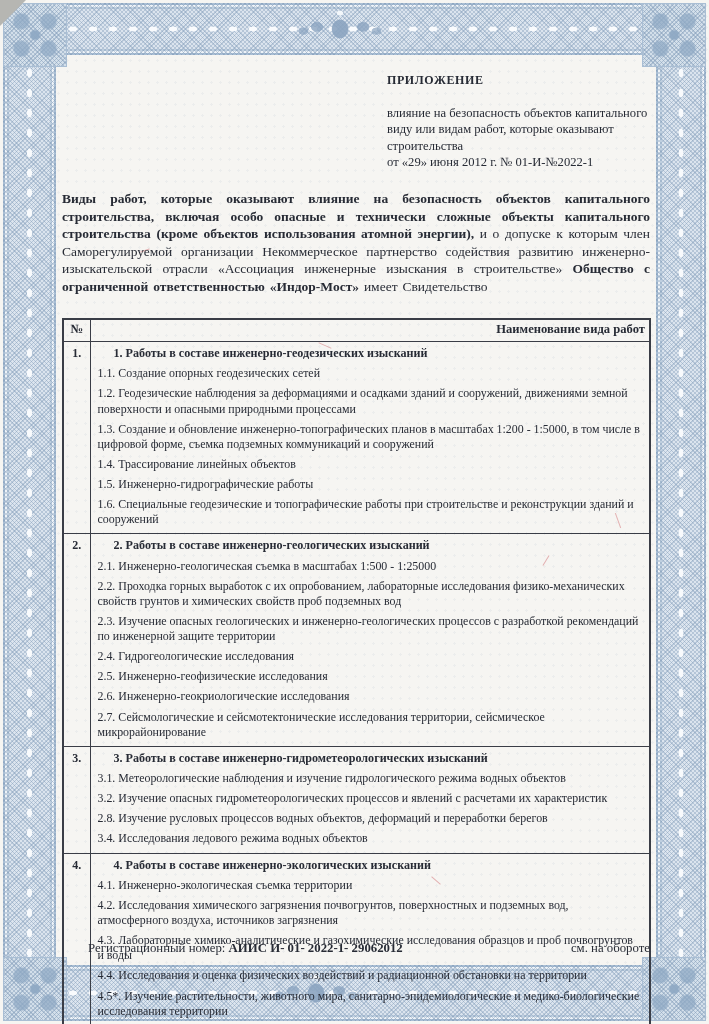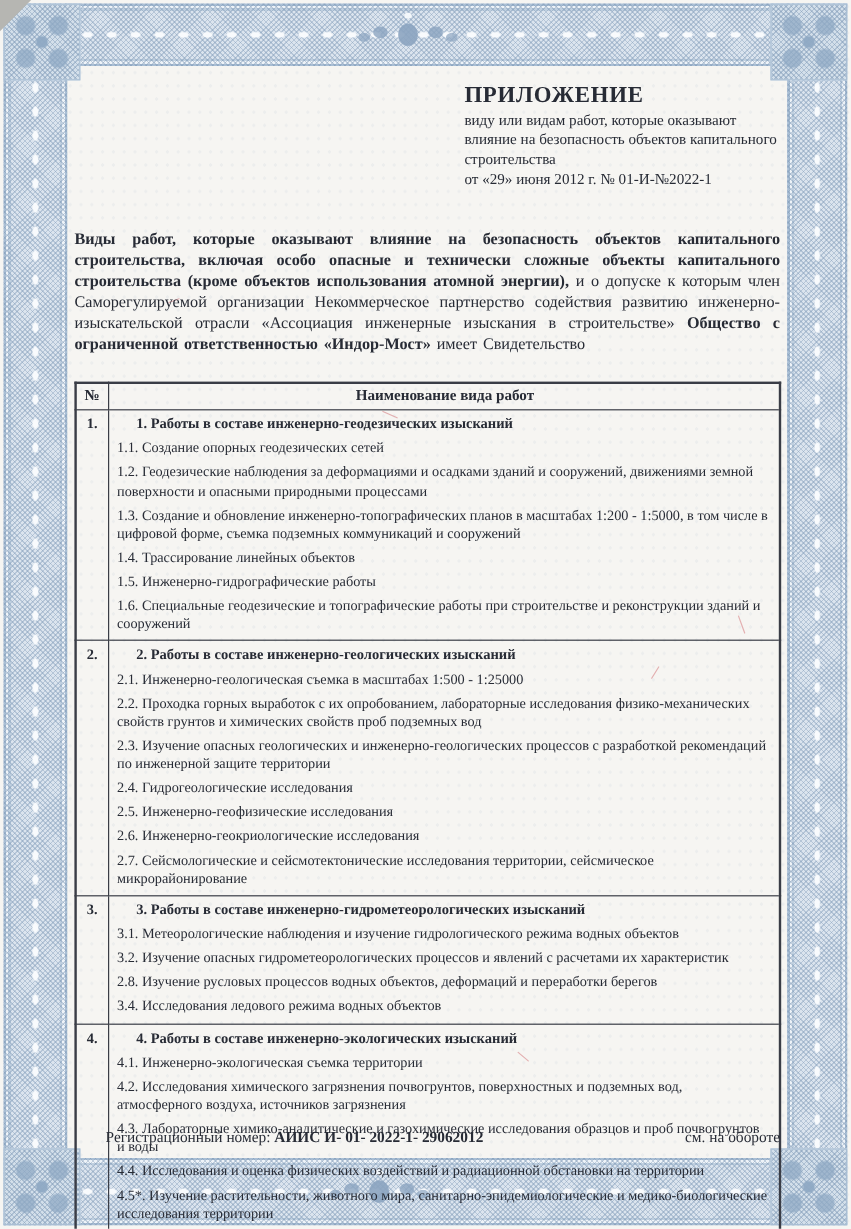--- a/index.html
+++ b/index.html
@@ -79,38 +79,38 @@
   .f2{width:12px;height:1px;left:540px;top:560px;transform:rotate(-58deg);}
   .f3{width:16px;height:1px;left:610px;top:520px;transform:rotate(70deg);}
   .f4{width:10px;height:1px;left:140px;top:250px;transform:rotate(-20deg);}
   .f5{width:12px;height:1px;left:430px;top:880px;transform:rotate(40deg);}
 
   
   .hdr{
     position:absolute;left:387px;top:72px;width:268px;
     font-size:12.6px;line-height:16.2px;
   }
-  .hdr .title{font-weight:bold;font-size:19px;letter-spacing:.6px;margin-bottom:4px;}
+  .hdr .title{font-weight:bold;font-size:12px;letter-spacing:.6px;margin-bottom:17px;}
   .intro{
     position:absolute;left:62px;top:190px;width:588px;
     font-size:13.5px;line-height:17.5px;text-align:justify;
     word-spacing:1.5px;
   }
   .intro .b{font-weight:bold;}
   table.works{
     position:absolute;left:62px;top:318px;width:589px;
     border-collapse:collapse;table-layout:fixed;
     font-size:11.9px;line-height:1.27;
   }
   table.works th,table.works td{
     border:1px solid #3a3d46;vertical-align:top;
   }
   table.works{border:2px solid #3a3d46;}
   col.c-no{width:27px;}
-  th.h-no,th.h-name{font-weight:bold;text-align:center;font-size:12.6px;padding:2px 4px 3px 6px;}
+  th.h-no,th.h-name{font-weight:bold;text-align:right;font-size:12.6px;padding:2px 4px 3px 6px;}
   th.h-no{text-align:center;padding-left:2px;padding-right:2px;}
   td.no-cell{text-align:center;font-weight:bold;padding-top:4px;font-size:12px;}
   td.content-cell{padding:3px 8px 6px 7px;}
   .sec-title{font-weight:bold;font-size:12.1px;margin:1px 16px 2px;}
   .sec-item{margin-top:5px;}
   .footer{
     position:absolute;left:88px;top:941px;width:562px;font-size:12.8px;
   }
   .footer .reg-label{}
   .footer .reg-num{font-weight:bold;}
@@ -133,22 +133,22 @@
   <div class="medallion medallion-bottom"></div>
   <div class="fold-corner"></div>
   <div class="fiber f1"></div>
   <div class="fiber f2"></div>
   <div class="fiber f3"></div>
   <div class="fiber f4"></div>
   <div class="fiber f5"></div>
 
   <div class="hdr">
     <div class="title">ПРИЛОЖЕНИЕ</div>
+    <div>влияние на безопасность объектов капитального</div>
     <div>виду или видам работ, которые оказывают</div>
-    <div>влияние на безопасность объектов капитального</div>
     <div>строительства</div>
     <div>от «29» июня 2012 г. № 01-И-№2022-1</div>
   </div>
 
   <div class="intro"><span class="b">Виды работ, которые оказывают влияние на безопасность объектов капитального строительства, включая особо опасные и технически сложные объекты капитального строительства (кроме объектов использования атомной энергии), </span><span>и о допуске к которым член Саморегулируемой организации Некоммерческое партнерство содействия развитию инженерно-изыскательской отрасли «Ассоциация инженерные изыскания в строительстве» </span><span class="b">Общество с ограниченной ответственностью «Индор-Мост» </span><span>имеет Свидетельство</span></div>
 
   <table class="works">
     <colgroup>
         <col class="c-no">
         <col>

